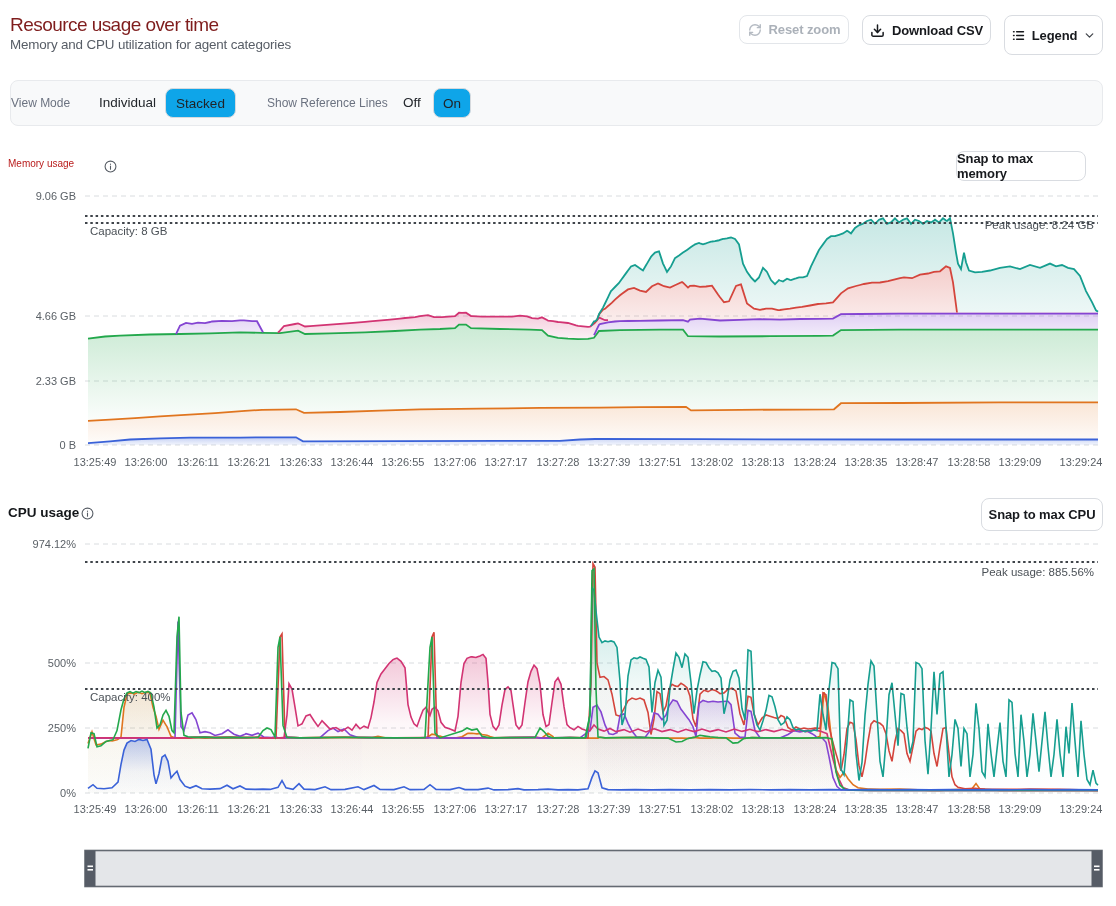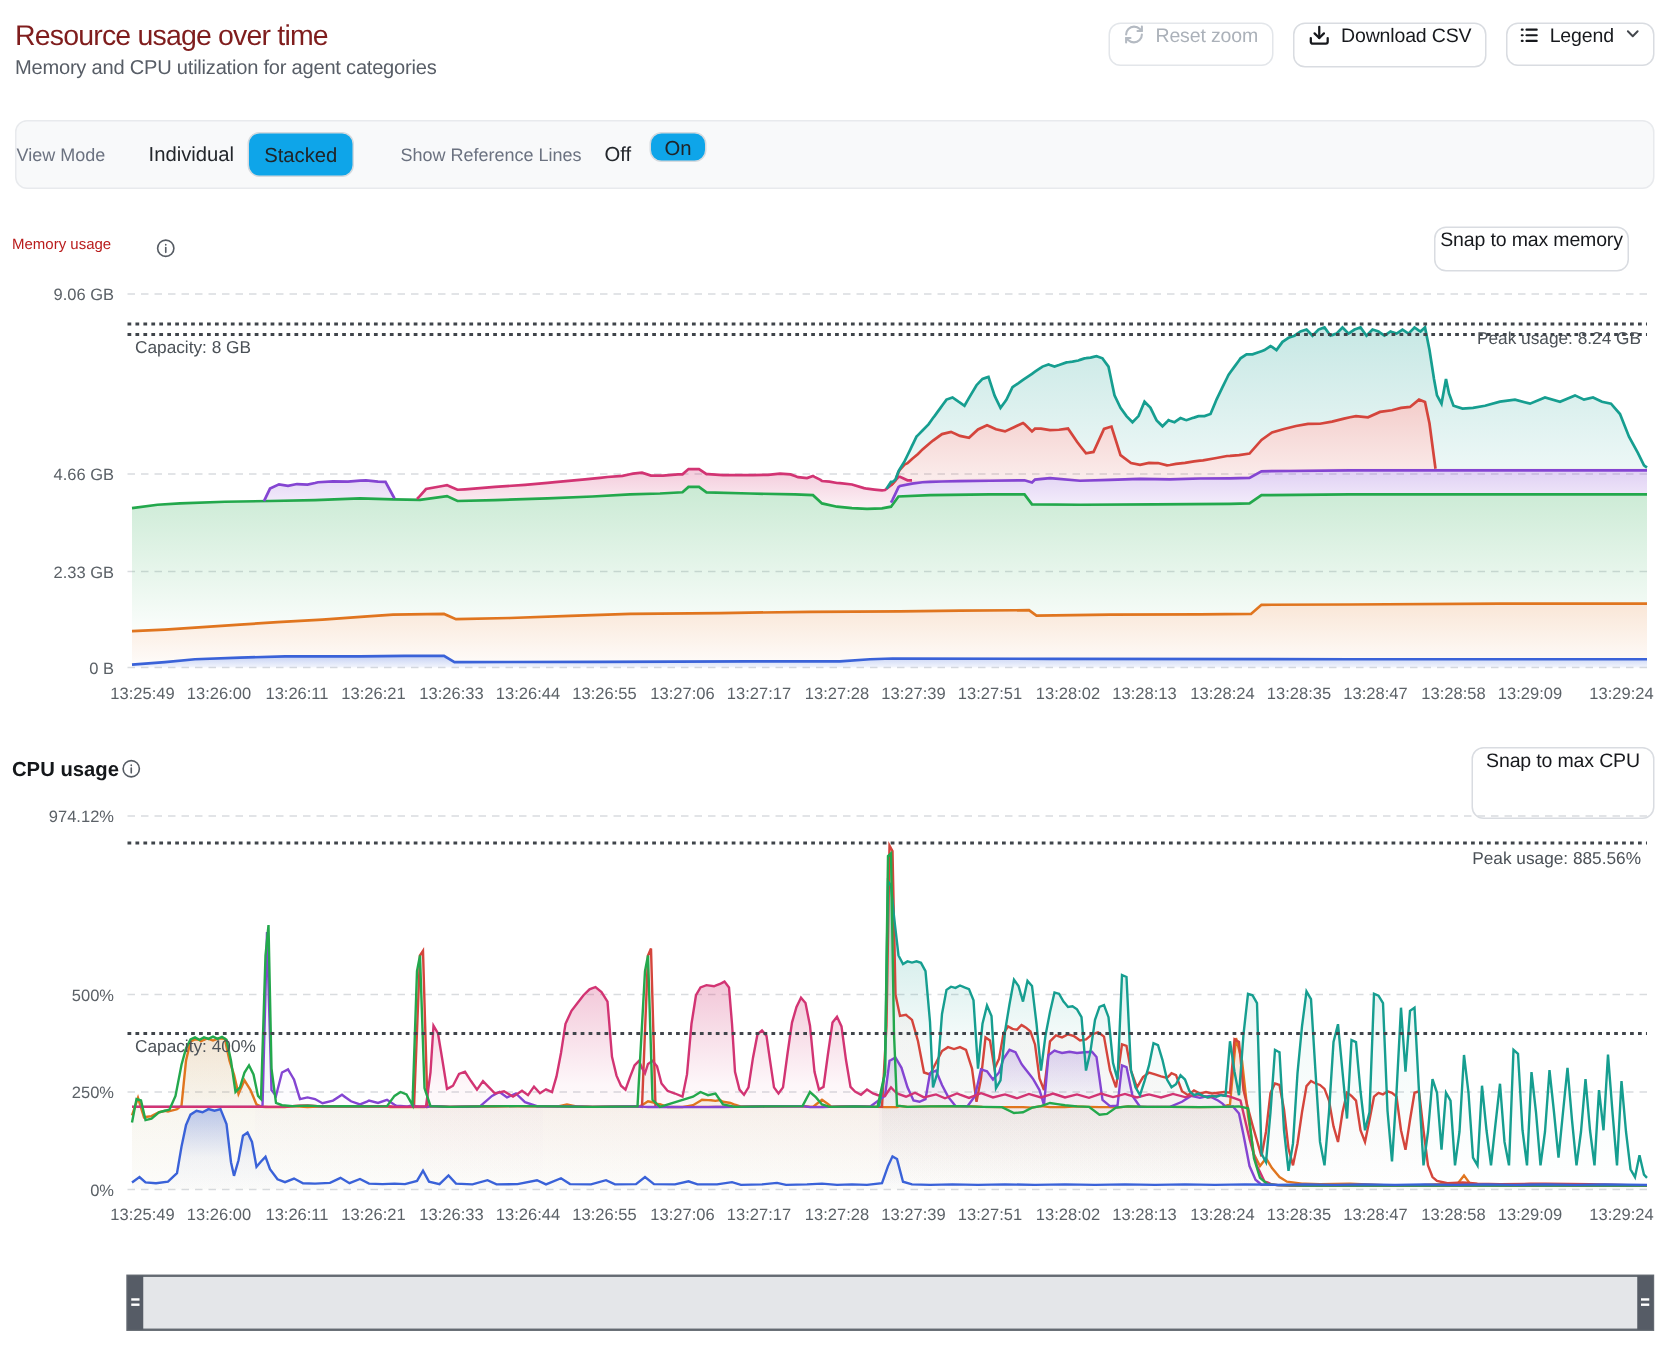--- a/index.html
+++ b/index.html
@@ -1,17 +1,17 @@
 <!DOCTYPE html>
 <html><head><meta charset="utf-8"><title>Resource usage over time</title>
 <style>
 *{margin:0;padding:0;box-sizing:border-box}
 body{width:1116px;height:906px;position:relative;background:#fff;font-family:"Liberation Sans",sans-serif;overflow:hidden}
 .abs{position:absolute}
-.btn{position:absolute;display:flex;align-items:flex-start;justify-content:center;gap:7px;background:#fff;border:1px solid #d9dce1;border-radius:8px;font-size:13px;font-weight:400;color:#17191d;letter-spacing:-0.1px}
+.btn{position:absolute;display:flex;align-items:center;justify-content:center;gap:7px;background:#fff;border:1px solid #d9dce1;border-radius:8px;font-size:13px;font-weight:700;color:#17191d;letter-spacing:-0.1px}
 .pill{position:absolute;display:flex;align-items:center;justify-content:center;background:#0ea5e9;border:1px solid #d6dade;border-radius:8px;font-size:13.5px;color:#202428}
 </style></head>
 <body>
 <div class="abs" style="left:10px;top:14px;font-size:19px;font-weight:400;color:#7f1d1d;letter-spacing:-0.55px">Resource usage over time</div>
 <div class="abs" style="left:10px;top:37px;font-size:13.4px;color:#575d66;letter-spacing:-0.15px">Memory and CPU utilization for agent categories</div>
 
 <div class="btn" style="left:739px;top:15px;width:110px;height:29px;color:#abb1b9;border-color:#e3e6ea">
     <svg width="14" height="14" viewBox="0 0 24 24" fill="none" stroke="#b4bac2" stroke-width="2.4" stroke-linecap="round" stroke-linejoin="round">
       <path d="M3 12a9 9 0 0 1 9-9 9.75 9.75 0 0 1 6.74 2.74L21 8"></path>
       <path d="M21 3v5h-5"></path>
@@ -21,58 +21,58 @@
     <span>Reset zoom</span>
   </div>
 <div class="btn" style="left:862px;top:15px;width:129px;height:30px">
     <svg width="15" height="15" viewBox="0 0 24 24" fill="none" stroke="#17191d" stroke-width="2.4" stroke-linecap="round" stroke-linejoin="round">
       <path d="M21 15v4a2 2 0 0 1-2 2H5a2 2 0 0 1-2-2v-4"></path>
       <polyline points="7 10 12 15 17 10"></polyline>
       <line x1="12" y1="3" x2="12" y2="15"></line>
     </svg>
     <span>Download CSV</span>
   </div>
-<div class="btn" style="left:1004px;top:15px;width:99px;height:29px;gap:6px">
+<div class="btn" style="left:1004px;top:15px;width:99px;height:40px;gap:6px">
     <svg width="15" height="15" viewBox="0 0 24 24" fill="none" stroke="#17191d" stroke-width="2.2" stroke-linecap="round">
       <path d="M9 6h11"></path>
       <path d="M9 12h11"></path>
       <path d="M9 18h11"></path>
       <path d="M4 6h1"></path>
       <path d="M4 12h1"></path>
       <path d="M4 18h1"></path>
     </svg>
     <span>Legend</span>
     <svg width="13" height="13" viewBox="0 0 24 24" fill="none" stroke="#43474d" stroke-width="2.4" stroke-linecap="round" stroke-linejoin="round">
       <path d="M6 9l6 6 6-6"></path>
     </svg>
   </div>
 
 <div class="abs" style="left:10px;top:80px;width:1093px;height:46px;background:#f8f9fa;border:1px solid #e8eaed;border-radius:8px"></div>
 <div class="abs" style="left:11px;top:96px;font-size:12px;color:#6b7280">View Mode</div>
 <div class="abs" style="left:99px;top:95px;font-size:13.5px;color:#23272c">Individual</div>
 <div class="pill" style="left:165px;top:88px;width:71px;height:30px">Stacked</div>
 <div class="abs" style="left:267px;top:96px;font-size:12px;color:#6b7280">Show Reference Lines</div>
 <div class="abs" style="left:403px;top:95px;font-size:13.5px;color:#23272c">Off</div>
-<div class="pill" style="left:433px;top:88px;width:38px;height:20px">On</div>
+<div class="pill" style="left:433px;top:88px;width:38px;height:30px">On</div>
 
 <div class="abs" style="left:8px;top:158px;font-size:10px;font-weight:400;color:#b91c1c">Memory usage</div>
 <div class="abs" style="left:104px;top:159px"><svg width="13" height="13" viewBox="0 0 24 24" fill="none" stroke="#565c64" stroke-width="2">
       <circle cx="12" cy="12" r="10"></circle>
       <path d="M12 11v6" stroke-linecap="round"></path>
       <path d="M12 7.5v.5" stroke-linecap="round"></path>
     </svg></div>
 <div class="btn" style="left:956px;top:151px;width:130px;height:30px;font-size:13px">Snap to max memory</div>
 
 <div class="abs" style="left:8px;top:505px;font-size:13.5px;font-weight:700;color:#14171a">CPU usage</div>
 <div class="abs" style="left:81px;top:506px"><svg width="13" height="13" viewBox="0 0 24 24" fill="none" stroke="#565c64" stroke-width="2">
       <circle cx="12" cy="12" r="10"></circle>
       <path d="M12 11v6" stroke-linecap="round"></path>
       <path d="M12 7.5v.5" stroke-linecap="round"></path>
     </svg></div>
-<div class="btn" style="left:981px;top:498px;width:122px;height:48px;font-size:13px">Snap to max CPU</div>
+<div class="btn" style="left:981px;top:498px;width:122px;height:33px;font-size:13px">Snap to max CPU</div>
 
 <svg width="1116" height="906" viewBox="0 0 1116 906" style="position:absolute;left:0;top:0" font-family="Liberation Sans, sans-serif">
     <defs>
       <linearGradient id="gm_blue" x1="0" y1="0" x2="0" y2="1">
         <stop offset="0" stop-color="#3a62d8" stop-opacity="0.3"></stop>
         <stop offset="1" stop-color="#3a62d8" stop-opacity="0.06"></stop>
       </linearGradient>
       <linearGradient id="gm_orange" x1="0" y1="0" x2="0" y2="1">
         <stop offset="0" stop-color="#e0751f" stop-opacity="0.18"></stop>
         <stop offset="1" stop-color="#e0751f" stop-opacity="0.025"></stop>

